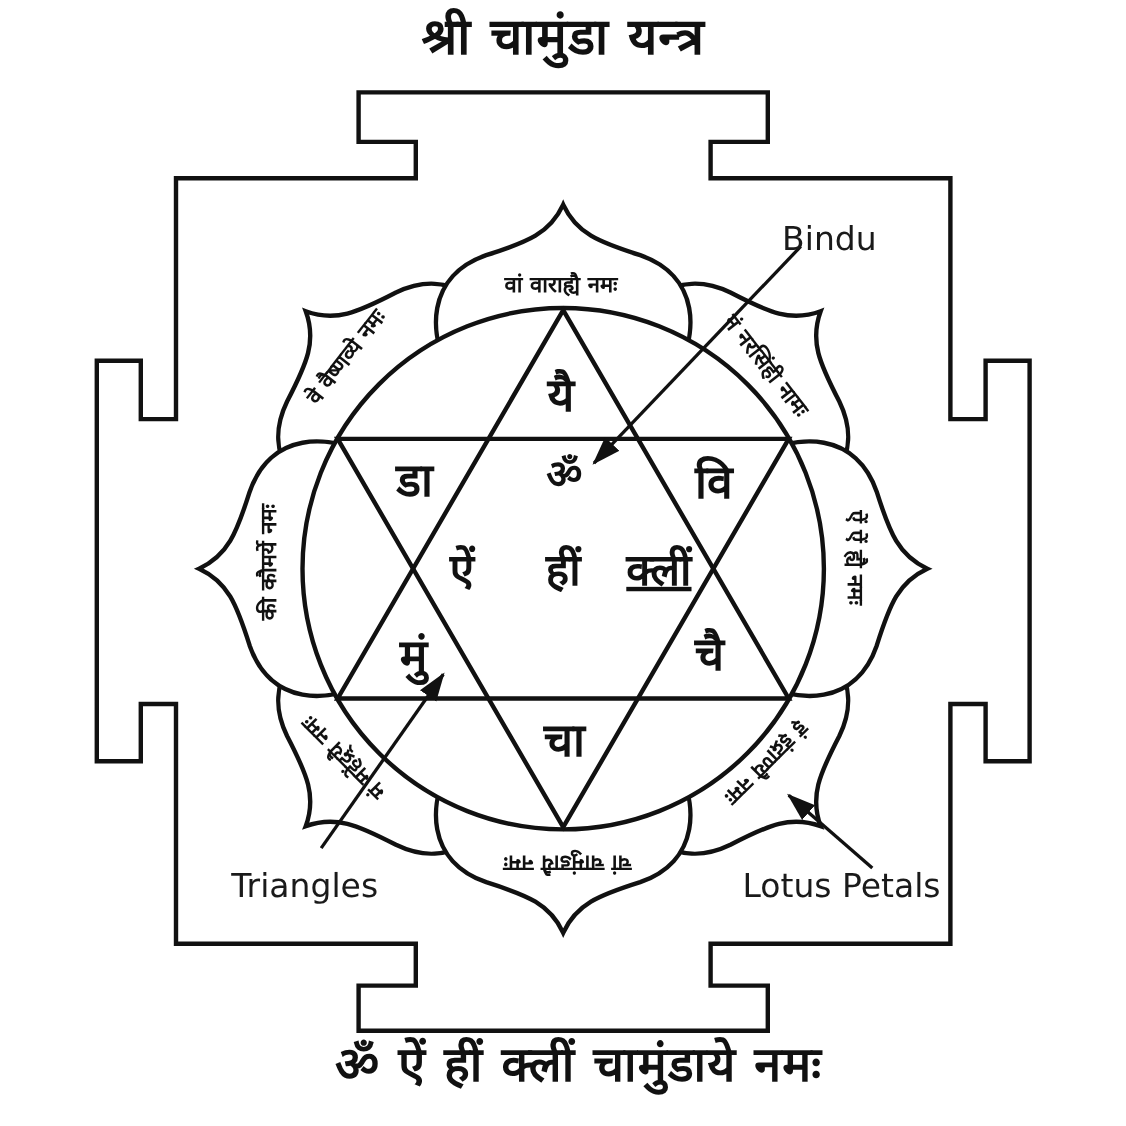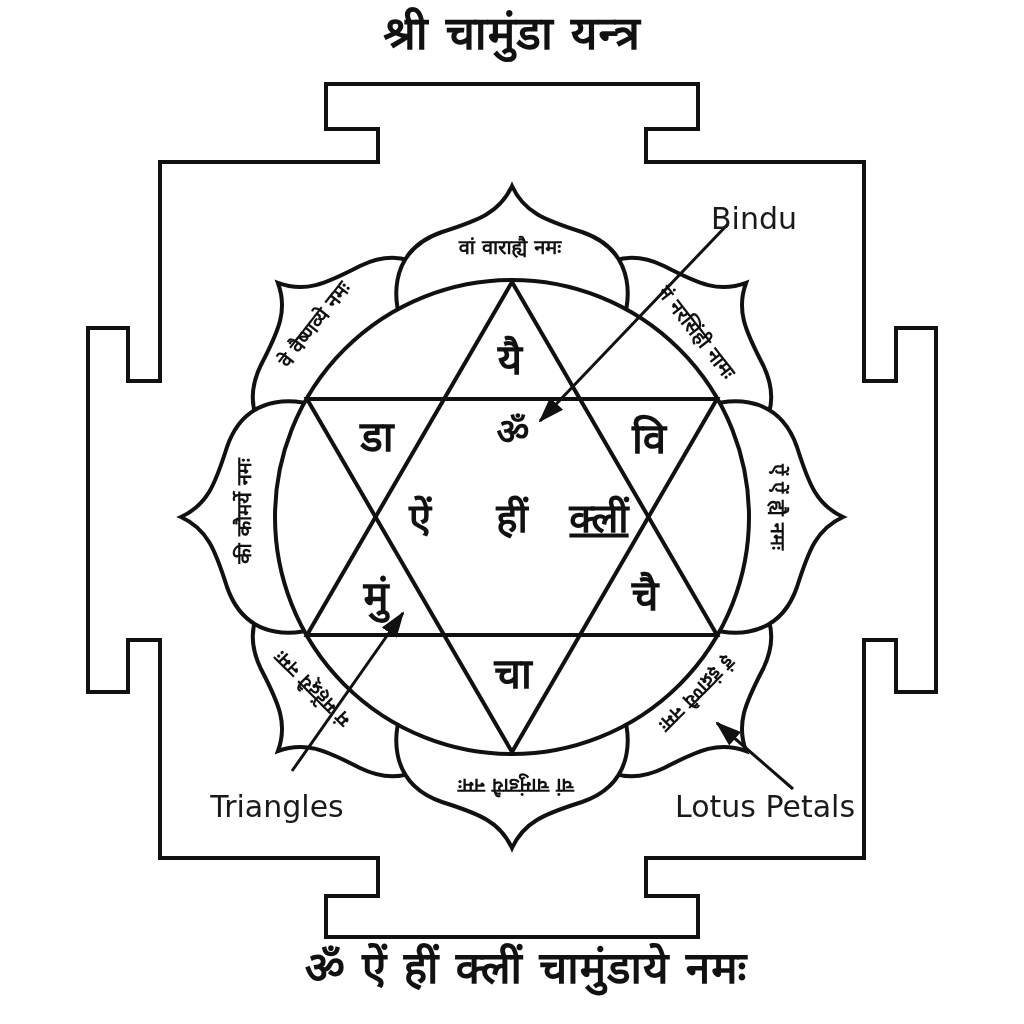--- a/index.html
+++ b/index.html
@@ -63,21 +63,21 @@
     <polygon points="512,282 717,635 307,635" fill="none" stroke="#111111" stroke-width="4"></polygon>
     <polygon points="307,399 717,399 512,752" fill="none" stroke="#111111" stroke-width="4"></polygon>
 
     <line x1="728" y1="224" x2="540" y2="421" stroke="#111111" stroke-width="3" marker-end="url(#arrowhead)"></line>
     <line x1="292" y1="771" x2="403" y2="613" stroke="#111111" stroke-width="3" marker-end="url(#arrowhead)"></line>
     <line x1="793" y1="789" x2="717" y2="723" stroke="#111111" stroke-width="3" marker-end="url(#arrowhead)"></line>
   </svg>
 
   <div class="title">श्री चामुंडा यन्त्र</div>
 
-  <div class="petal-label" style="left:510px;top:246px;transform:translate(-50%,-50%);text-align:right;">वां वाराह्यै नमः</div>
+  <div class="petal-label" style="left:510px;top:258px;transform:translate(-50%,-50%);text-align:right;">वां वाराह्यै नमः</div>
   <div class="petal-label" style="left:697px;top:332px;transform:translate(-50%,-50%) rotate(52deg);">नं नरसिंही नामः</div>
   <div class="petal-label" style="left:778px;top:507px;transform:translate(-50%,-50%) rotate(90deg);">ऐं ऐं ह्यै नमः</div>
   <div class="petal-label" style="left:697px;top:694px;transform:translate(-50%,-50%) rotate(135deg);">इं इंद्राण्यै नमः</div>
   <div class="petal-label" style="left:516px;top:786px;transform:translate(-50%,-50%) rotate(180deg);">चां चामुंडायै नमः</div>
   <div class="petal-label" style="left:312px;top:689px;transform:translate(-50%,-50%) rotate(-135deg);">मं महेंद्र्यै नमः</div>
   <div class="petal-label" style="left:243px;top:511px;transform:translate(-50%,-50%) rotate(-90deg);">की कौमर्ये नमः</div>
   <div class="petal-label" style="left:314px;top:324px;transform:translate(-50%,-50%) rotate(-52deg);">वे वैष्णव्ये नमः</div>
 
   <div class="syll" style="left:510px;top:357px;">यै</div>
   <div class="syll om" style="left:513px;top:430px;">ॐ</div>

